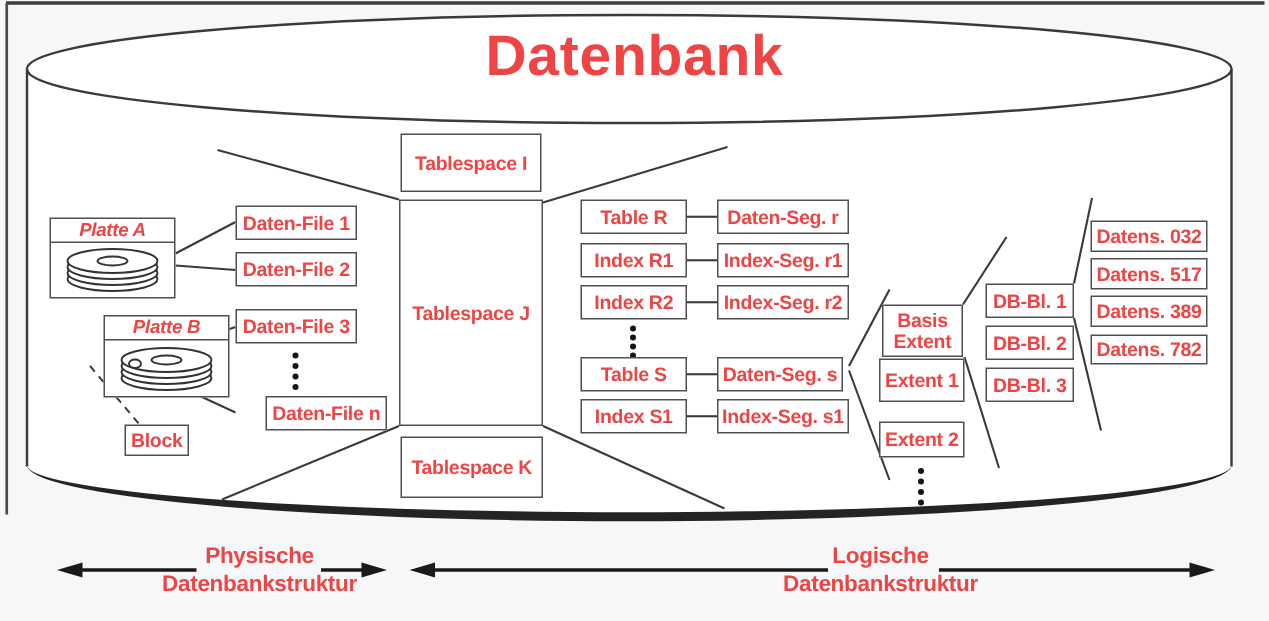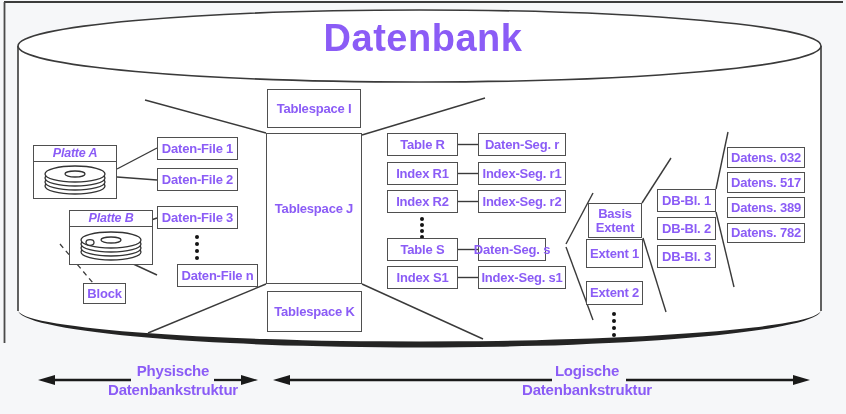--- a/index.html
+++ b/index.html
@@ -1,20 +1,20 @@
 <!DOCTYPE html>
 <html><head>
 <meta charset="utf-8">
 <style>
   html,body{margin:0;padding:0;background:#f6f7f9;overflow:hidden;}
   #stage{
     position:relative;width:846px;height:414px;
     background:#f6f7f9;
     font-family:"Liberation Sans",sans-serif;
-    color:#8b5cf6;
+    color:#ef4444;
   }
   .box{
     position:absolute;box-sizing:border-box;
     background:#fff;border:1.6px solid #4f4f4f;
     display:flex;align-items:center;justify-content:center;
     font-weight:700;font-size:13px;letter-spacing:-0.2px;
     white-space:nowrap;line-height:1.05;
   }
   .pre{white-space:pre-line;text-align:center;line-height:14px;}
   .platte{flex-direction:column;justify-content:flex-start;padding:0;}
@@ -156,21 +156,21 @@
   <div class="box" style="left:266px;top:133px;width:96px;height:151px;">Tablespace J</div>
   <div class="box" style="left:267px;top:291px;width:95px;height:41px;">Tablespace K</div>
 
   <div class="box" style="left:387px;top:133px;width:71px;height:23px;">Table R</div>
   <div class="box" style="left:478px;top:133px;width:88px;height:23px;">Daten-Seg. r</div>
   <div class="box" style="left:387px;top:162px;width:71px;height:23px;">Index R1</div>
   <div class="box" style="left:478px;top:162px;width:88px;height:23px;">Index-Seg. r1</div>
   <div class="box" style="left:387px;top:190px;width:71px;height:23px;">Index R2</div>
   <div class="box" style="left:478px;top:190px;width:88px;height:23px;">Index-Seg. r2</div>
   <div class="box" style="left:387px;top:238px;width:71px;height:23px;">Table S</div>
-  <div class="box" style="left:478px;top:238px;width:68px;height:23px;">Daten-Seg. s</div>
+  <div class="box" style="left:478px;top:238px;width:84px;height:23px;">Daten-Seg. s</div>
   <div class="box" style="left:387px;top:266px;width:71px;height:23px;">Index S1</div>
   <div class="box" style="left:478px;top:266px;width:88px;height:23px;">Index-Seg. s1</div>
 
   <div class="box pre" style="left:588px;top:203px;width:54px;height:35px;">Basis
 Extent</div>
   <div class="box" style="left:586px;top:239px;width:57px;height:29px;">Extent 1</div>
   <div class="box" style="left:586px;top:281px;width:57px;height:24px;">Extent 2</div>
 
   <div class="box" style="left:657px;top:189px;width:59px;height:23px;">DB-Bl. 1</div>
   <div class="box" style="left:657px;top:217px;width:59px;height:23px;">DB-Bl. 2</div>

